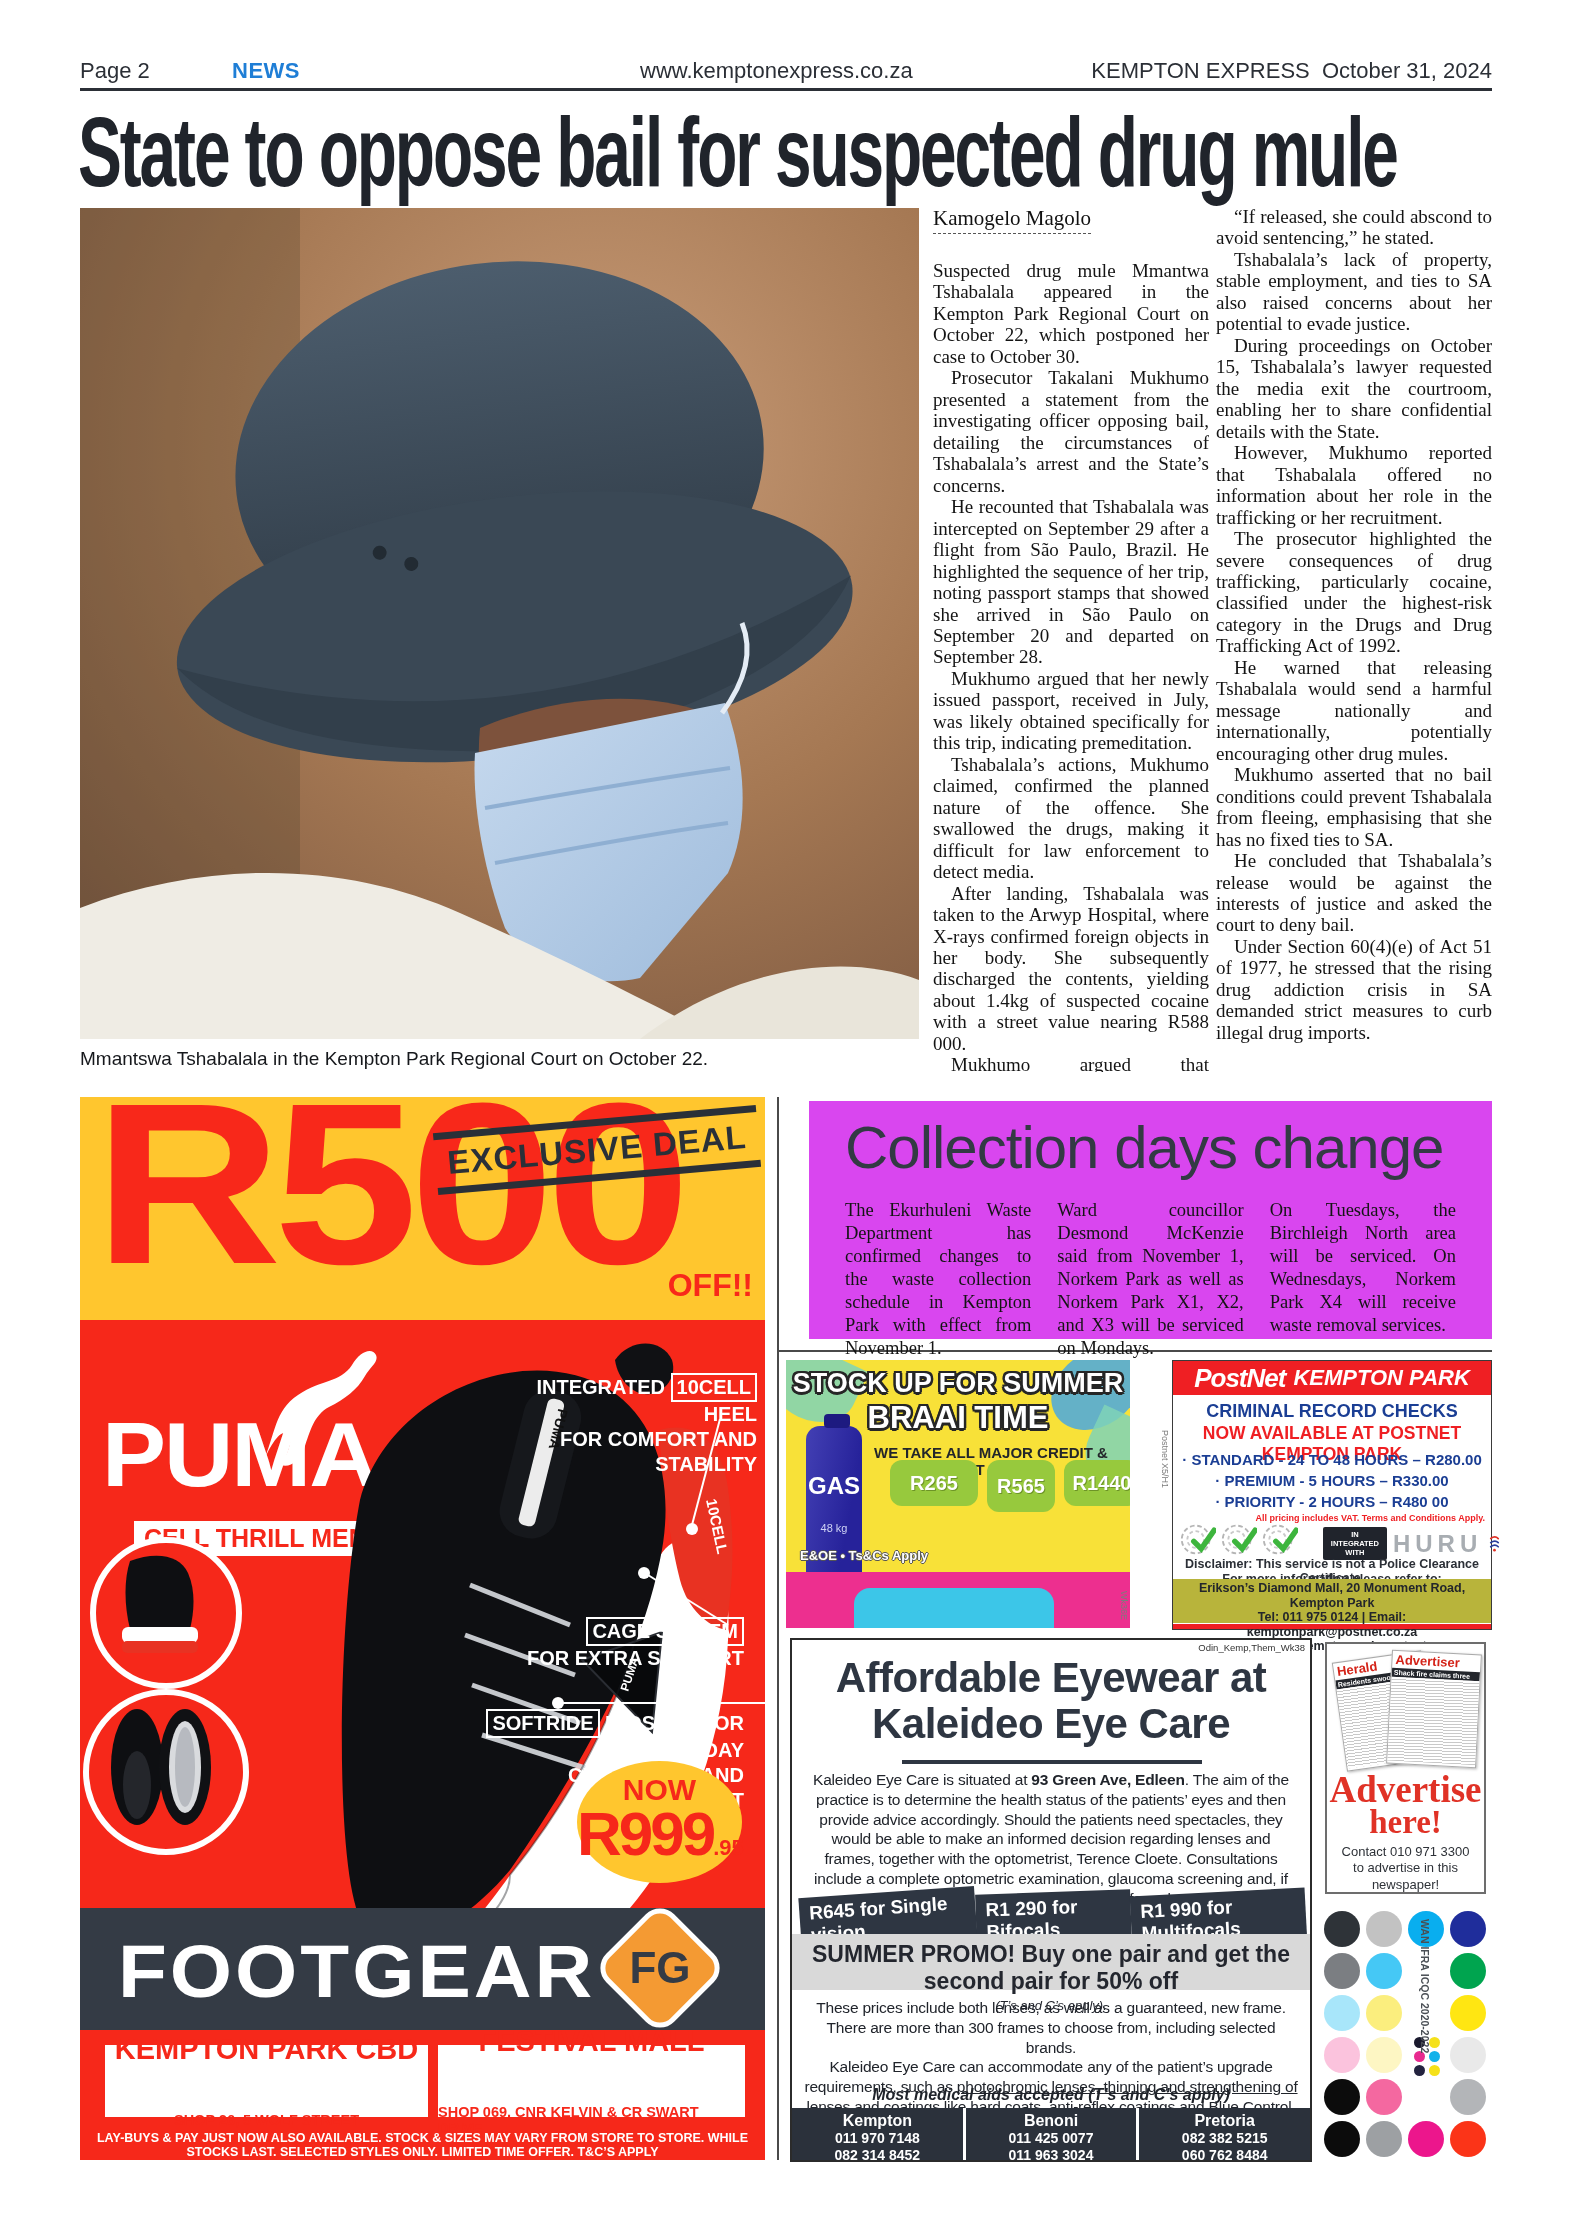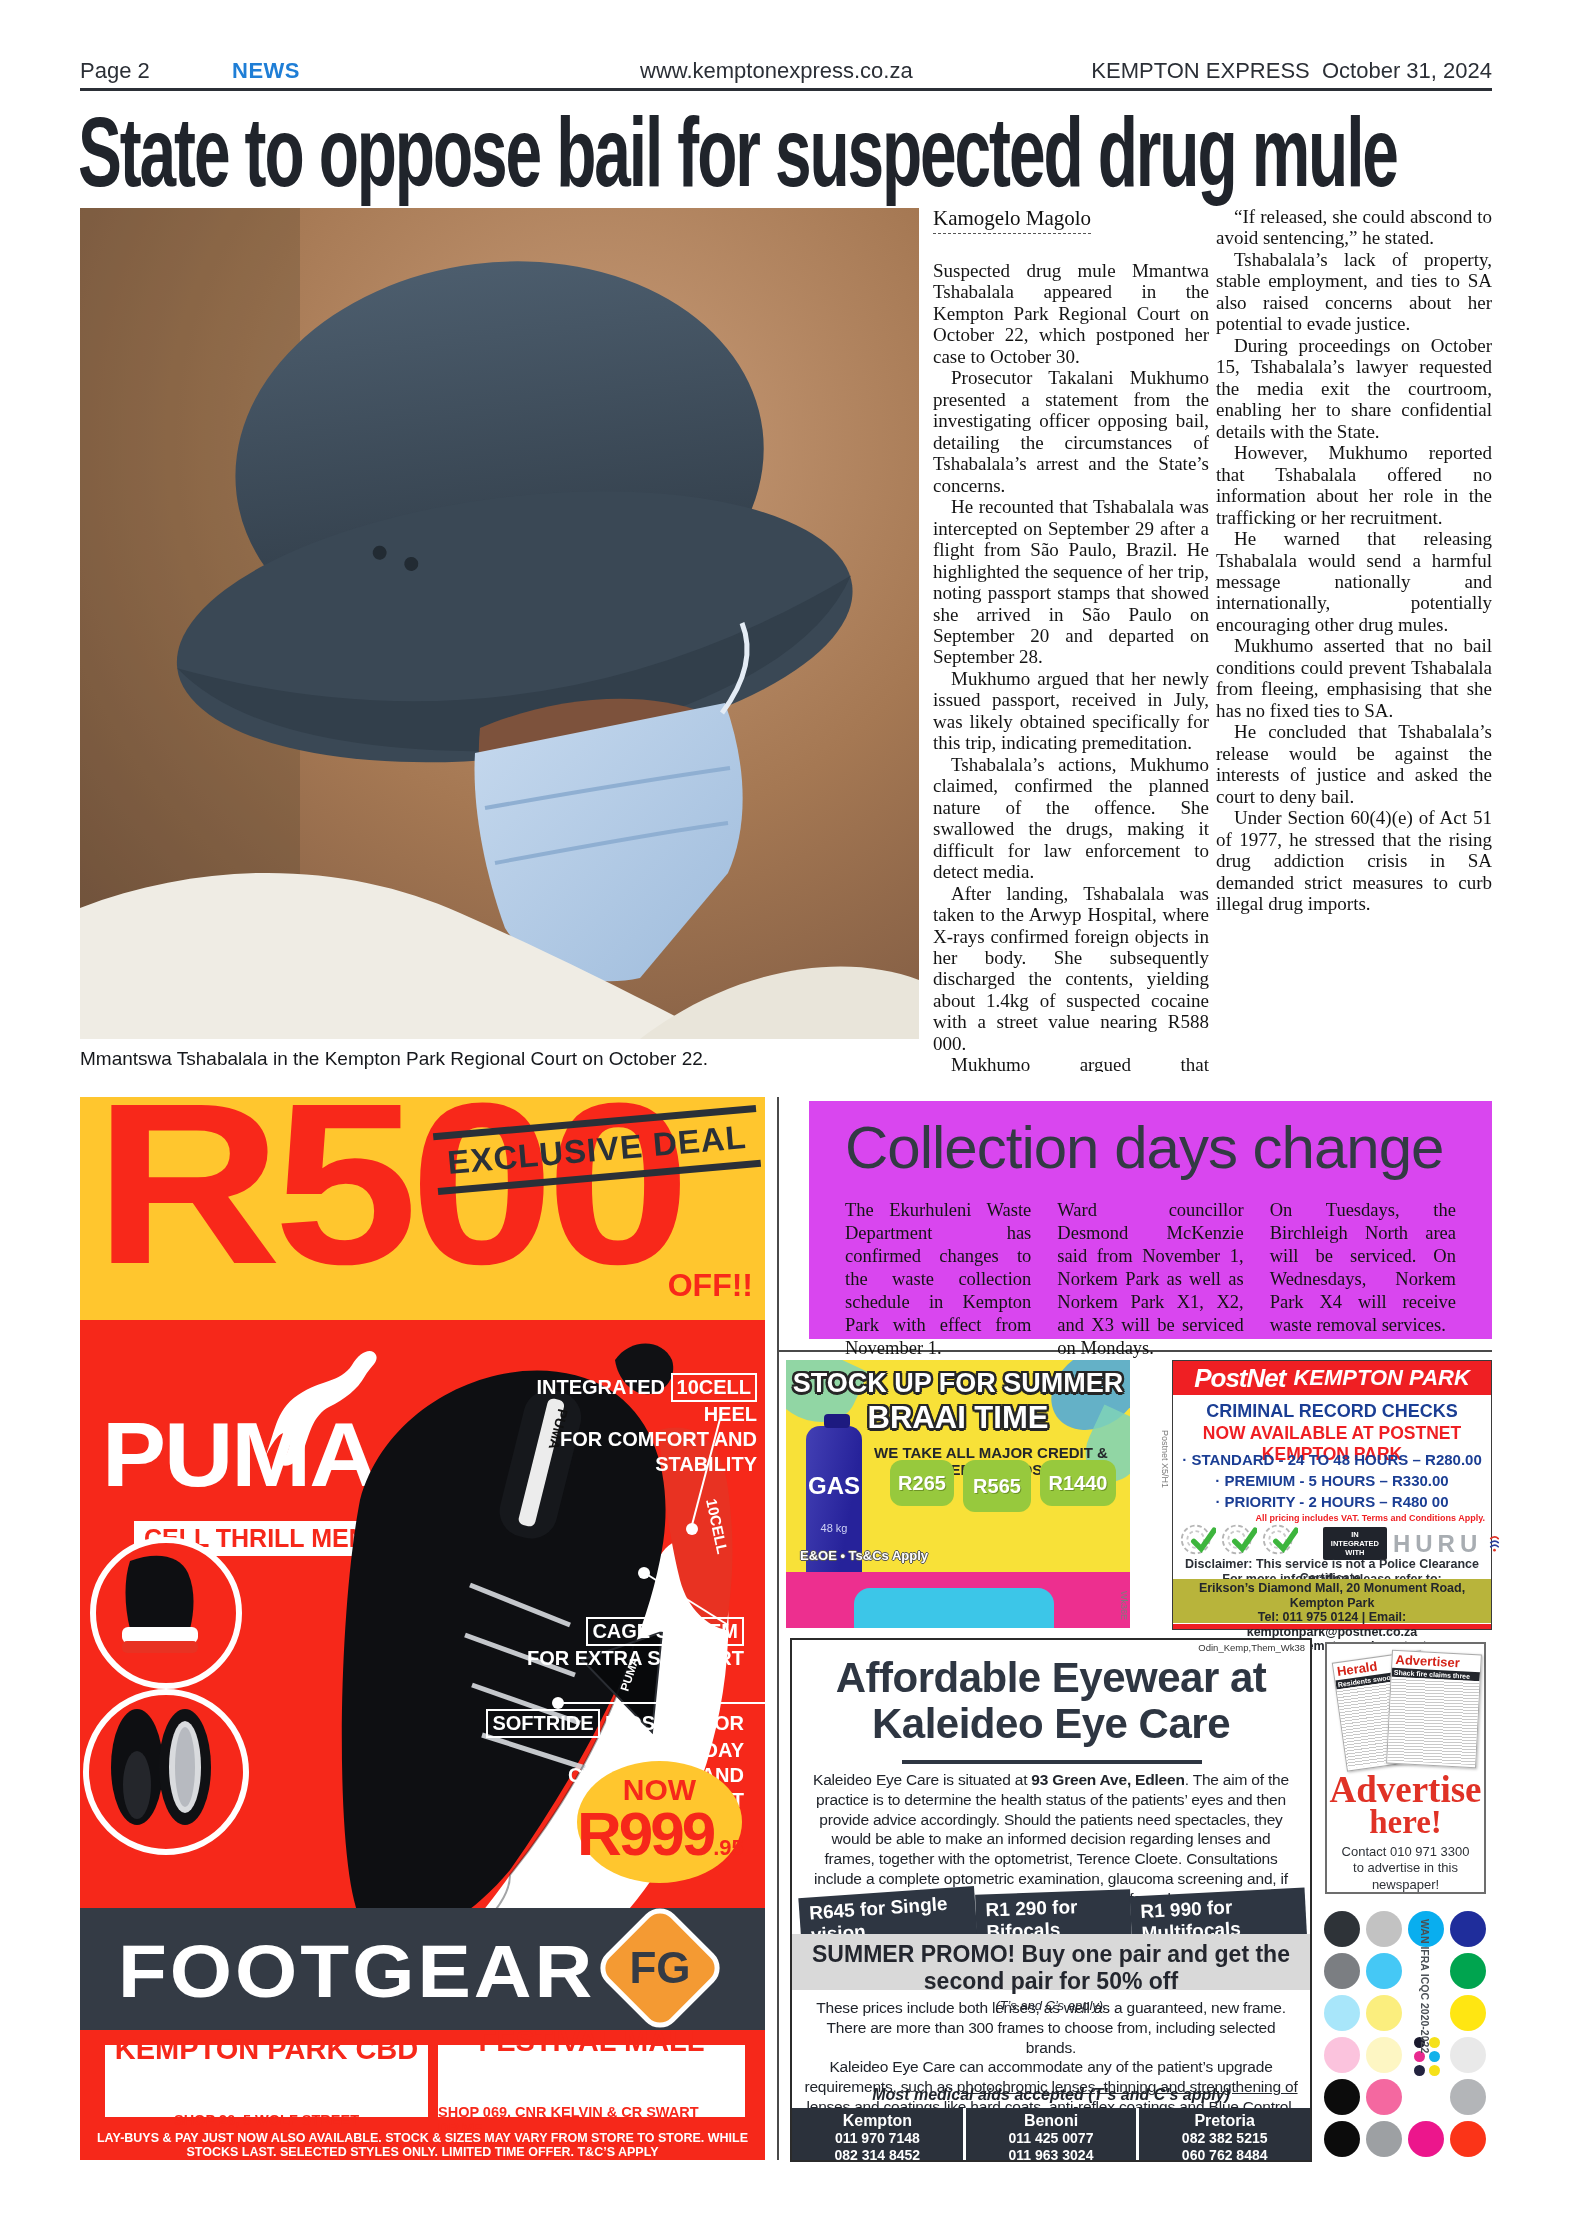--- a/index.html
+++ b/index.html
@@ -189,20 +189,21 @@
     <p>Tshabalala’s actions, Mukhumo claimed, confirmed the planned nature of the offence. She swallowed the drugs, making it difficult for law enforcement to detect media.</p>
     <p>After landing, Tshabalala was taken to the Arwyp Hospital, where X-rays confirmed foreign objects in her body. She subsequently discharged the contents, yielding about 1.4kg of suspected cocaine with a street value nearing R588 000.</p>
     <p>Mukhumo argued that Tshabalala’s travel history and connections abroad made her a flight risk because a friend reportedly funded her trip to Brazil.</p>
   </div>
 </div>
 <div class="abs colbody" style="left:1216px;top:206px;width:276px;height:866px;">
   <p>“If released, she could abscond to avoid sentencing,” he stated.</p>
   <p>Tshabalala’s lack of property, stable employment, and ties to SA also raised concerns about her potential to evade justice.</p>
   <p>During proceedings on October 15, Tshabalala’s lawyer requested the media exit the courtroom, enabling her to share confidential details with the State.</p>
   <p>However, Mukhumo reported that Tshabalala offered no information about her role in the trafficking or her recruitment.</p>
+  <p>The prosecutor highlighted the severe consequences of drug trafficking, particularly cocaine, classified under the highest-risk category in the Drugs and Drug Trafficking Act of 1992.</p>
   <p>He warned that releasing Tshabalala would send a harmful message nationally and internationally, potentially encouraging other drug mules.</p>
   <p>Mukhumo asserted that no bail conditions could prevent Tshabalala from fleeing, emphasising that she has no fixed ties to SA.</p>
   <p>He concluded that Tshabalala’s release would be against the interests of justice and asked the court to deny bail.</p>
   <p>Under Section 60(4)(e) of Act 51 of 1977, he stressed that the rising drug addiction crisis in SA demanded strict measures to curb illegal drug imports.</p>
 </div>
 
 <div class="abs vrule" style="left:777px;top:1097px;height:1063px;"></div>
 <div class="abs hrule" style="left:779px;top:1350px;width:713px;"></div>
 
 <div class="abs coll-box" style="left:809px;top:1101px;width:683px;height:238px;">
@@ -316,21 +317,21 @@
   <div class="leaf" style="right:-14px;top:-8px;width:96px;height:74px;background:#4aa8e0;transform:rotate(-35deg);"></div>
   <div class="leaf" style="right:-20px;top:60px;width:70px;height:56px;background:#7fd4b7;transform:rotate(-65deg);"></div>
   <div class="abs outline-w" style="left:0;top:8px;width:100%;text-align:center;font-size:27px;">STOCK UP FOR SUMMER</div>
   <div class="abs outline-w" style="left:0;top:40px;width:100%;text-align:center;font-size:31px;">BRAAI TIME</div>
   <div class="abs" style="left:70px;top:84px;width:270px;text-align:center;font-weight:bold;font-size:15px;color:#23262b;">WE TAKE ALL MAJOR CREDIT &amp; DEBIT CARDS</div>
   <div class="gas-cyl">
     <div class="gas-lbl">GAS</div>
     <div class="gas-kg">48 kg</div>
   </div>
   <div class="abs" style="left:104px;top:100px;display:flex;gap:9px;">
-    <div class="chip-green" style="width:64px;height:46px;">R265</div>
+    <div class="chip-green" style="width:88px;height:46px;">R265</div>
     <div class="chip-green" style="width:68px;height:52px;">R565</div>
     <div class="chip-green" style="width:76px;height:46px;">R1440</div>
   </div>
   <div class="abs outline-w" style="left:14px;top:188px;font-size:13px;text-shadow:1px 0 #555,-1px 0 #555,0 1px #555,0 -1px #555;">E&amp;OE • Ts&amp;Cs Apply</div>
   <div class="pink-band">
     <div class="blue-pill"></div>
   </div>
   <div class="edge-code" style="right:1px;bottom:8px;">Wk36E</div>
 </div>
 

